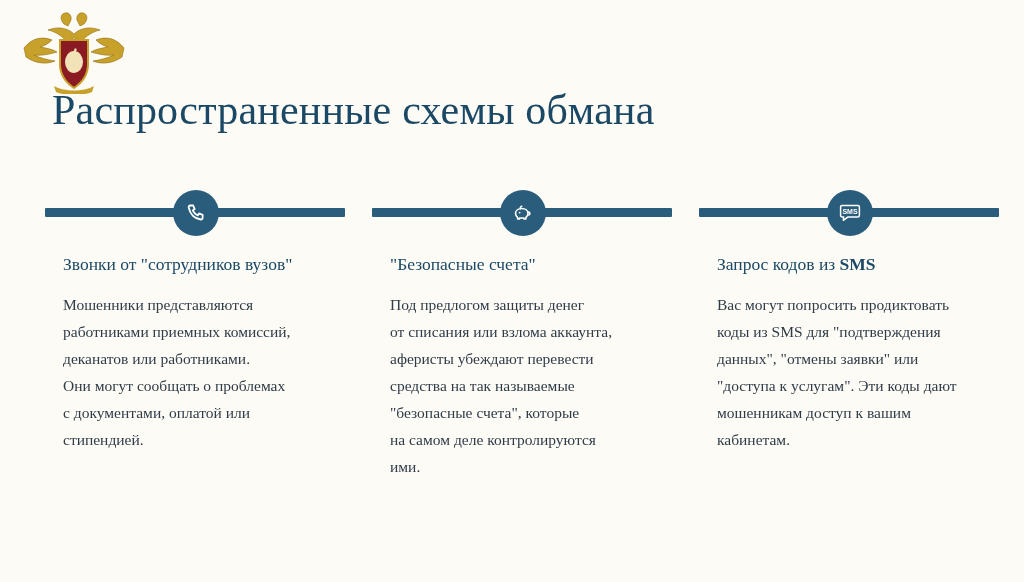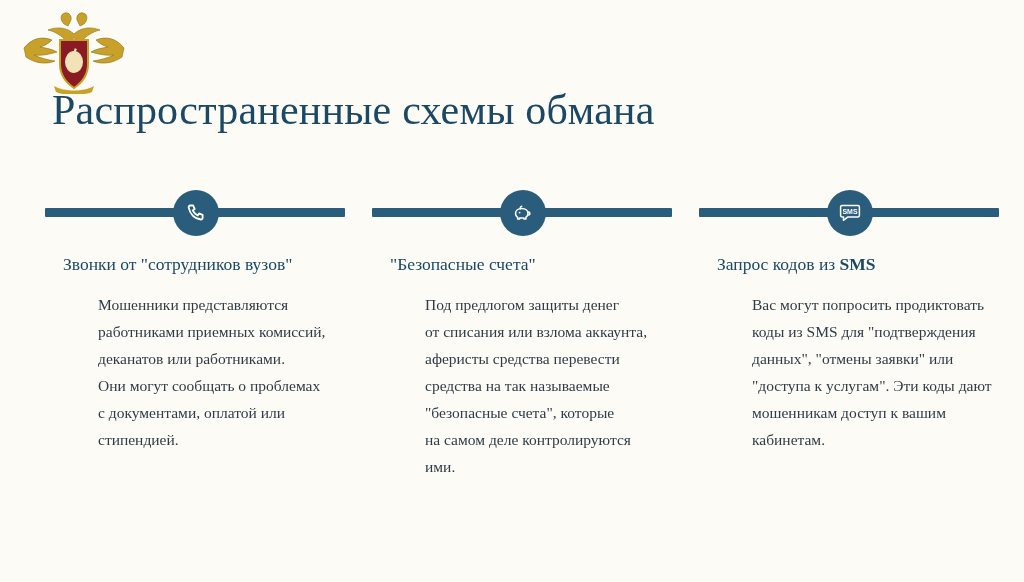--- a/index.html
+++ b/index.html
@@ -96,21 +96,21 @@
   .col-head .bold { font-weight: bold; }
 
   .col-body {
     font-family: "Liberation Serif", serif;
     font-size: 15.5px;
     line-height: 27px;
     color: #2f3c47;
     margin-left: 18px;
     width: 282px;
   }
-  .col-body .ln { display: block; white-space: nowrap; margin-left: 35px; }
+  .col-body .ln { display: block; white-space: nowrap; }
 
   
   .col-2 .col-head, .col-3 .col-head { margin-bottom: 14px; }
 </style>
 </head>
 <body>
 
 <div class="slide">
 
   <div class="emblem">
@@ -171,21 +171,21 @@
             <path d="M17 11.2c.8-.2 1.6.2 1.8 1 .2.8-.3 1.5-1 1.8"></path>
             <path d="M9.4 7.8c-.4-1.1.2-2.2 1.3-2.5"></path>
             <circle cx="8.6" cy="11.6" r="0.9" fill="#ffffff" stroke="none"></circle>
           </svg>
         </div>
       </div>
       <div class="col-head">"Безопасные счета"</div>
       <div class="col-body">
         <span class="ln">Под предлогом защиты денег</span>
         <span class="ln">от списания или взлома аккаунта,</span>
-        <span class="ln">аферисты средства перевести</span>
+        <span class="ln">аферисты убеждают перевести</span>
         <span class="ln">средства на так называемые</span>
         <span class="ln">"безопасные счета", которые</span>
         <span class="ln">на самом деле контролируются</span>
         <span class="ln">ими.</span>
       </div>
     </div>
 
     <div class="col col-3">
       <div class="bar">
         <div class="line"></div>

